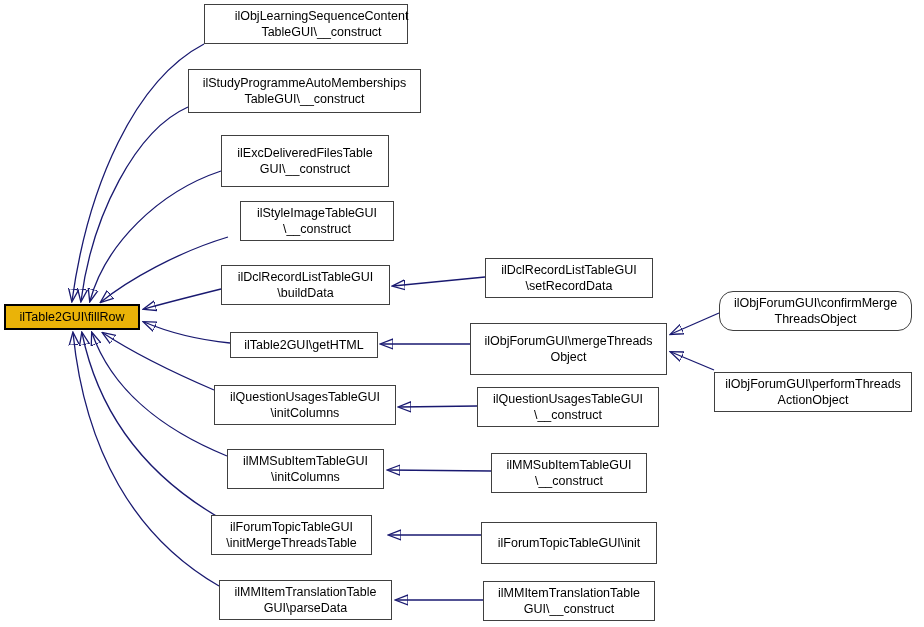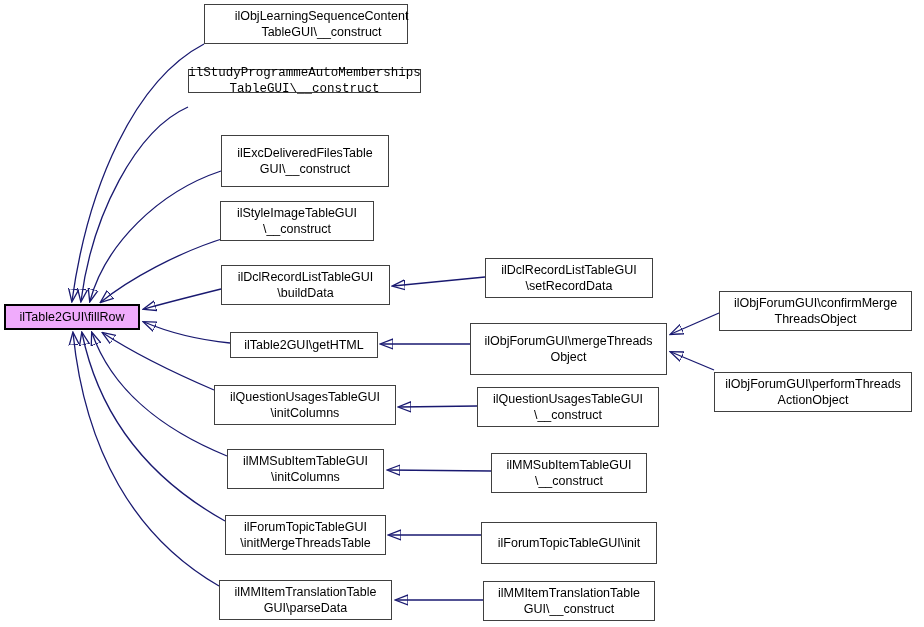--- a/index.html
+++ b/index.html
@@ -34,21 +34,21 @@
     font-size: 12.5px;
     line-height: 16.5px;
     display: flex;
     align-items: center;
     justify-content: center;
     text-align: center;
     white-space: pre-line;
     cursor: pointer;
   }
   .node.focus {
-    background: #f0abfc;
+    background: #eab308;
     border: 2px solid #000000;
   }
 </style>
 </head>
 <body>
 
 <div class="canvas">
 
   <svg class="edges" width="924" height="627" viewBox="0 0 924 627">
     <defs>
@@ -72,46 +72,46 @@
     <path d="M491,471 L388,470" marker-end="url(#arrow)"></path>
     <path d="M481,535 L389,535" marker-end="url(#arrow)"></path>
     <path d="M483,600 L396,600" marker-end="url(#arrow)"></path>
     <path d="M719,313 L671,334" marker-end="url(#arrow)"></path>
     <path d="M714,370 L671,352" marker-end="url(#arrow)"></path>
   </svg>
 
   <div class="node focus" style="left:4px;   top:304px; width:136px; height:26px;">ilTable2GUI\fillRow</div>
   <div class="node" style="left:204px; top:4px;   width:204px; height:40px;padding-left:31px;">ilObjLearningSequenceContent
 TableGUI\__construct</div>
-  <div class="node" style="left:188px; top:69px;  width:233px; height:24px;font-family:Liberation Mono, monospace;">ilStudyProgrammeAutoMemberships
+  <div class="node" style="left:188px; top:69px;  width:233px; height:44px;">ilStudyProgrammeAutoMemberships
 TableGUI\__construct</div>
   <div class="node" style="left:221px; top:135px; width:168px; height:52px;">ilExcDeliveredFilesTable
 GUI\__construct</div>
-  <div class="node" style="left:220px; top:201px; width:154px; height:40px;">ilStyleImageTableGUI
+  <div class="node" style="left:240px; top:201px; width:154px; height:40px;">ilStyleImageTableGUI
 \__construct</div>
   <div class="node" style="left:221px; top:265px; width:169px; height:40px;">ilDclRecordListTableGUI
 \buildData</div>
   <div class="node" style="left:230px; top:332px; width:148px; height:26px;text-align:center;">ilTable2GUI\getHTML</div>
   <div class="node" style="left:214px; top:385px; width:182px; height:40px;">ilQuestionUsagesTableGUI
 \initColumns</div>
   <div class="node" style="left:227px; top:449px; width:157px; height:40px;">ilMMSubItemTableGUI
 \initColumns</div>
-  <div class="node" style="left:225px; top:515px; width:161px; height:40px;">ilForumTopicTableGUI
+  <div class="node" style="left:211px; top:515px; width:161px; height:40px;">ilForumTopicTableGUI
 \initMergeThreadsTable</div>
   <div class="node" style="left:219px; top:580px; width:173px; height:40px;">ilMMItemTranslationTable
 GUI\parseData</div>
   <div class="node" style="left:485px; top:258px; width:168px; height:40px;">ilDclRecordListTableGUI
 \setRecordData</div>
   <div class="node" style="left:470px; top:323px; width:197px; height:52px;">ilObjForumGUI\mergeThreads
 Object</div>
   <div class="node" style="left:477px; top:387px; width:182px; height:40px;">ilQuestionUsagesTableGUI
 \__construct</div>
   <div class="node" style="left:491px; top:453px; width:156px; height:40px;">ilMMSubItemTableGUI
 \__construct</div>
   <div class="node" style="left:481px; top:522px; width:176px; height:42px;">ilForumTopicTableGUI\init</div>
   <div class="node" style="left:483px; top:581px; width:172px; height:40px;">ilMMItemTranslationTable
 GUI\__construct</div>
-  <div class="node" style="left:719px; top:291px; width:193px; height:40px;">ilObjForumGUI\confirmMerge
+  <div class="node" style="left:719px; top:291px; width:193px; height:40px;border-radius:14px;">ilObjForumGUI\confirmMerge
 ThreadsObject</div>
   <div class="node" style="left:714px; top:372px; width:198px; height:40px;">ilObjForumGUI\performThreads
 ActionObject</div>
 
 </div>
 
 </body></html>

